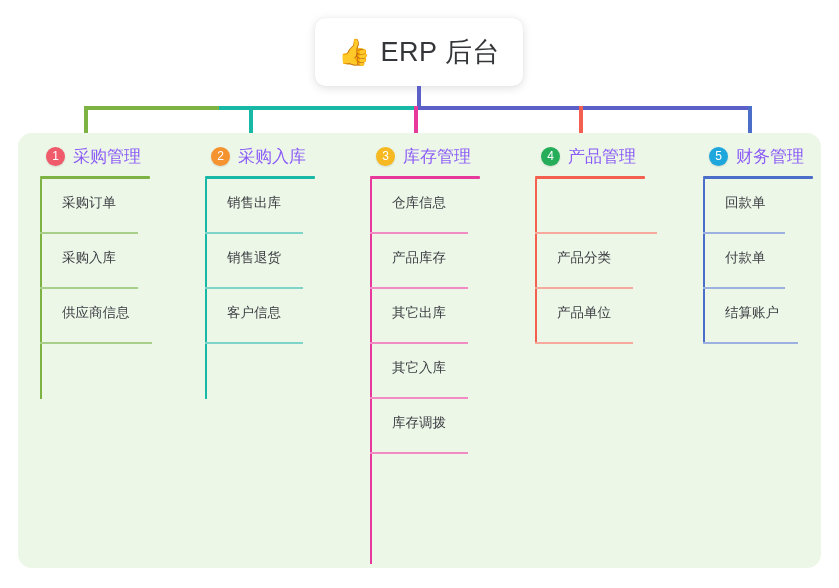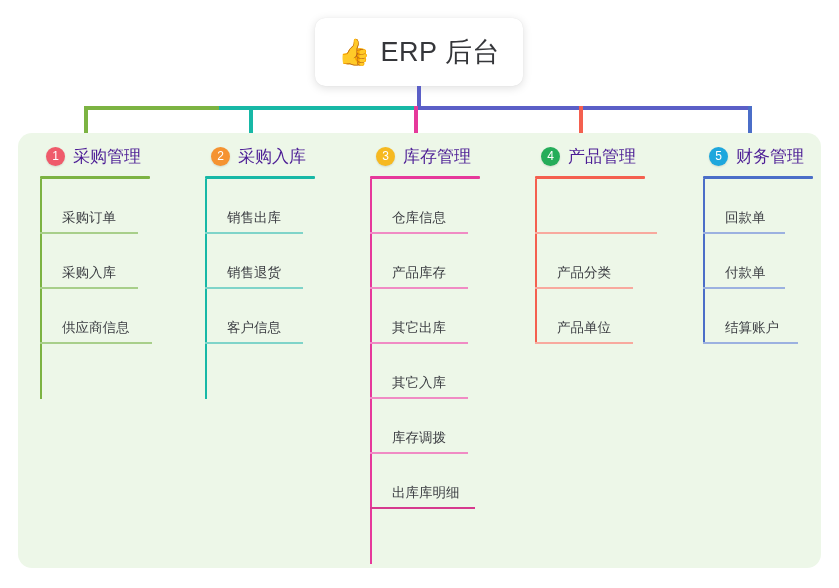--- a/index.html
+++ b/index.html
@@ -47,29 +47,29 @@
   
   .column { position: absolute; top: 143px; }
   .col-head { position: relative; display: flex; align-items: center; gap: 8px; height: 26px; padding-left: 6px; }
   .badge {
     width: 19px; height: 19px; border-radius: 50%;
     color: #ffffff; font-size: 12px;
     display: flex; align-items: center; justify-content: center;
     flex: 0 0 auto;
     box-shadow: 0 1px 2px rgba(0,0,0,0.12);
   }
-  .col-title { font-size: 17px; color: #4c1d95; white-space: nowrap; }
+  .col-title { font-size: 17px; color: #8b5cf6; white-space: nowrap; }
   .head-rule { height: 3px; margin-top: 7px; border-radius: 1px; }
 
   .items { position: relative; margin-top: 0; }
   .spine { position: absolute; left: 0; top: 0; width: 2px; }
   .item {
     position: relative;
     height: 55px;
-    display: flex; align-items: flex-end;
+    display: flex; align-items: center;
     padding-left: 22px;
   }
   .item-label {
     font-size: 13.5px; color: #3b3d42;
     white-space: nowrap;
     padding-bottom: 7px;
   }
   .item-rule {
     position: absolute;
     left: 0; bottom: 0;
@@ -167,24 +167,20 @@
         <span class="item-rule" style="width:98px; background:#f08bc4;"></span>
       </div>
       <div class="item">
         <span class="item-label">其它入库</span>
         <span class="item-rule" style="width:98px; background:#f08bc4;"></span>
       </div>
       <div class="item">
         <span class="item-label">库存调拨</span>
         <span class="item-rule" style="width:98px; background:#f08bc4;"></span>
       </div>
-      <div class="item">
-        <span class="item-label">出库库明细</span>
-        <span class="item-rule" style="width:105px; background:#d63a8e;"></span>
-      </div>
     </div>
   </div>
 
   <div class="column" style="left:535px; width:160px;">
     <div class="col-head">
       <span class="badge" style="background:#25ad5a;">4</span>
       <span class="col-title">产品管理</span>
     </div>
     <div class="head-rule" style="background:#f4604f; width:110px;"></div>
     <div class="items">

